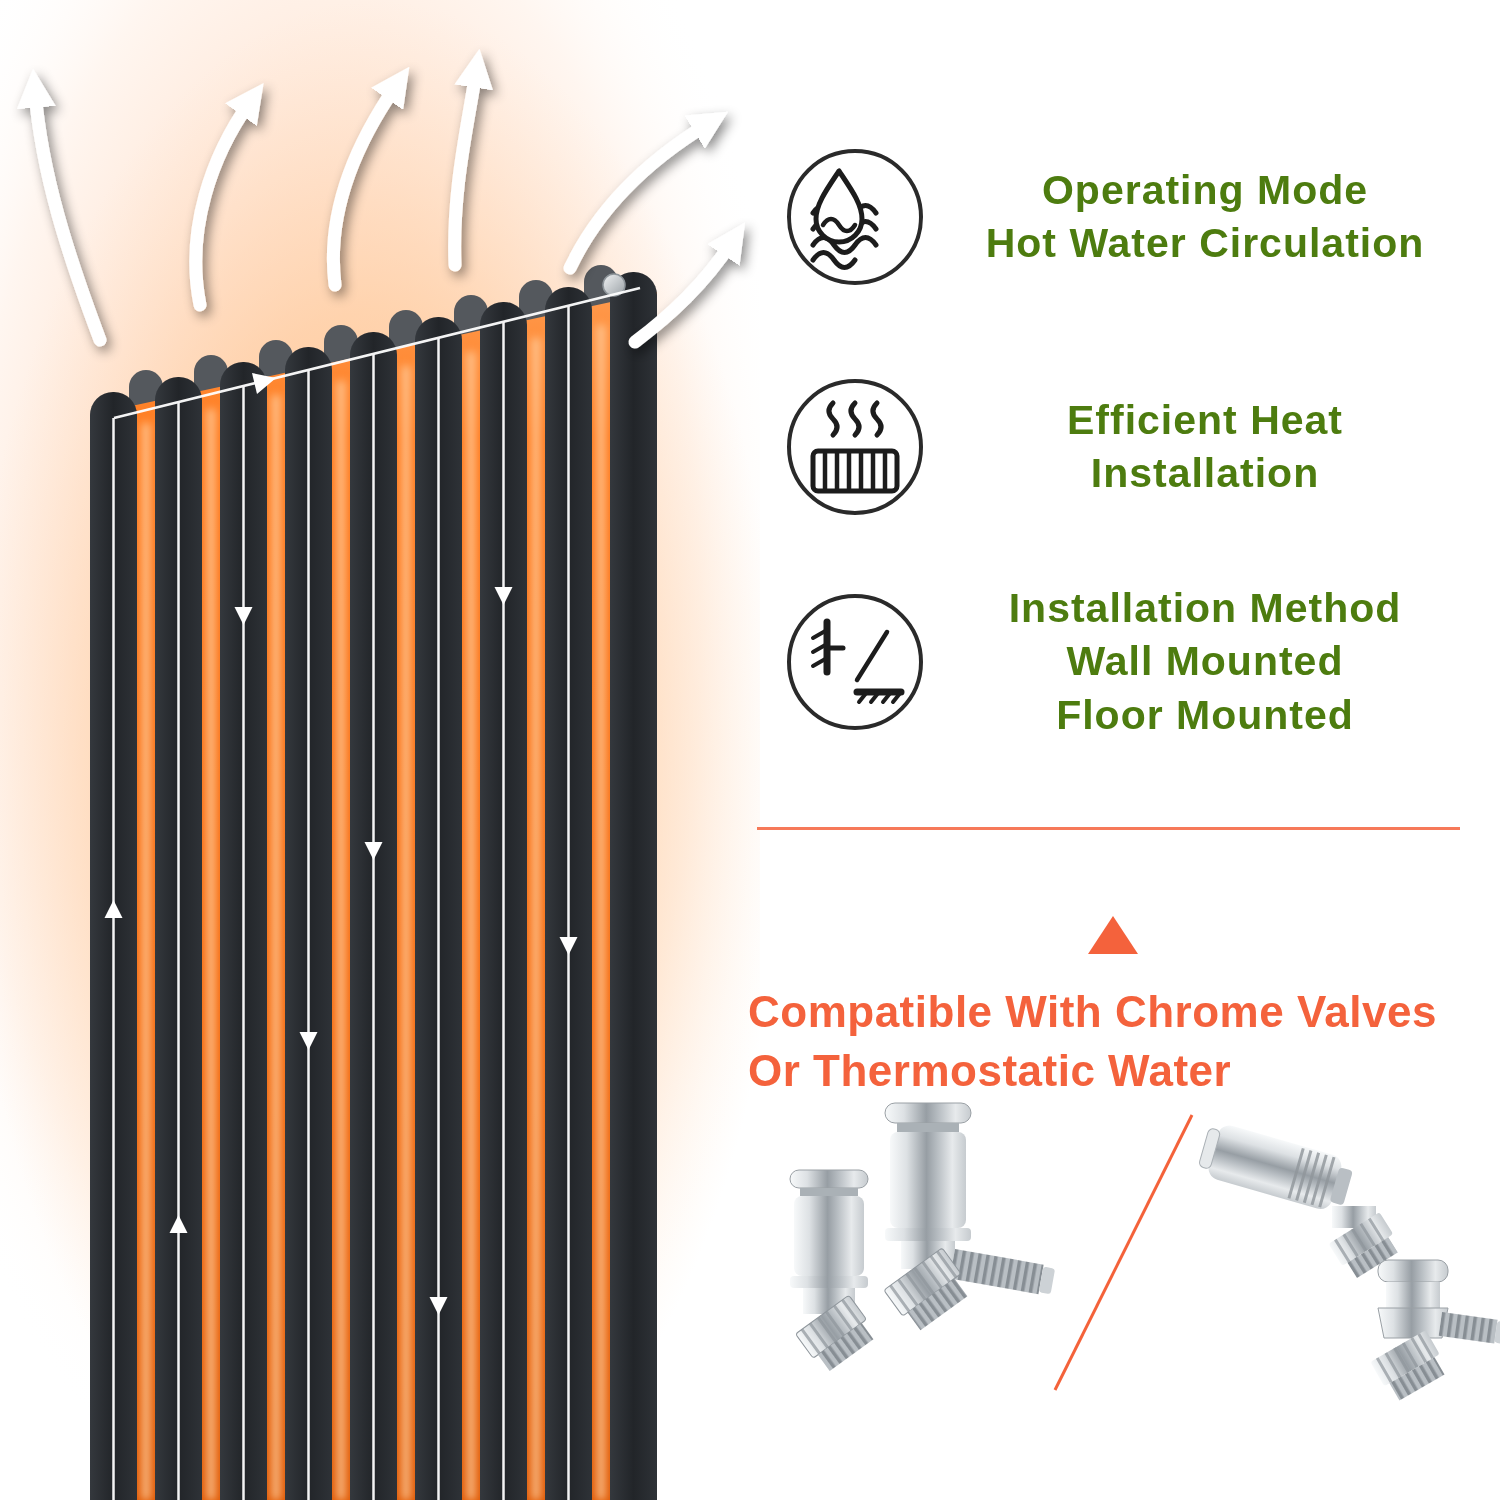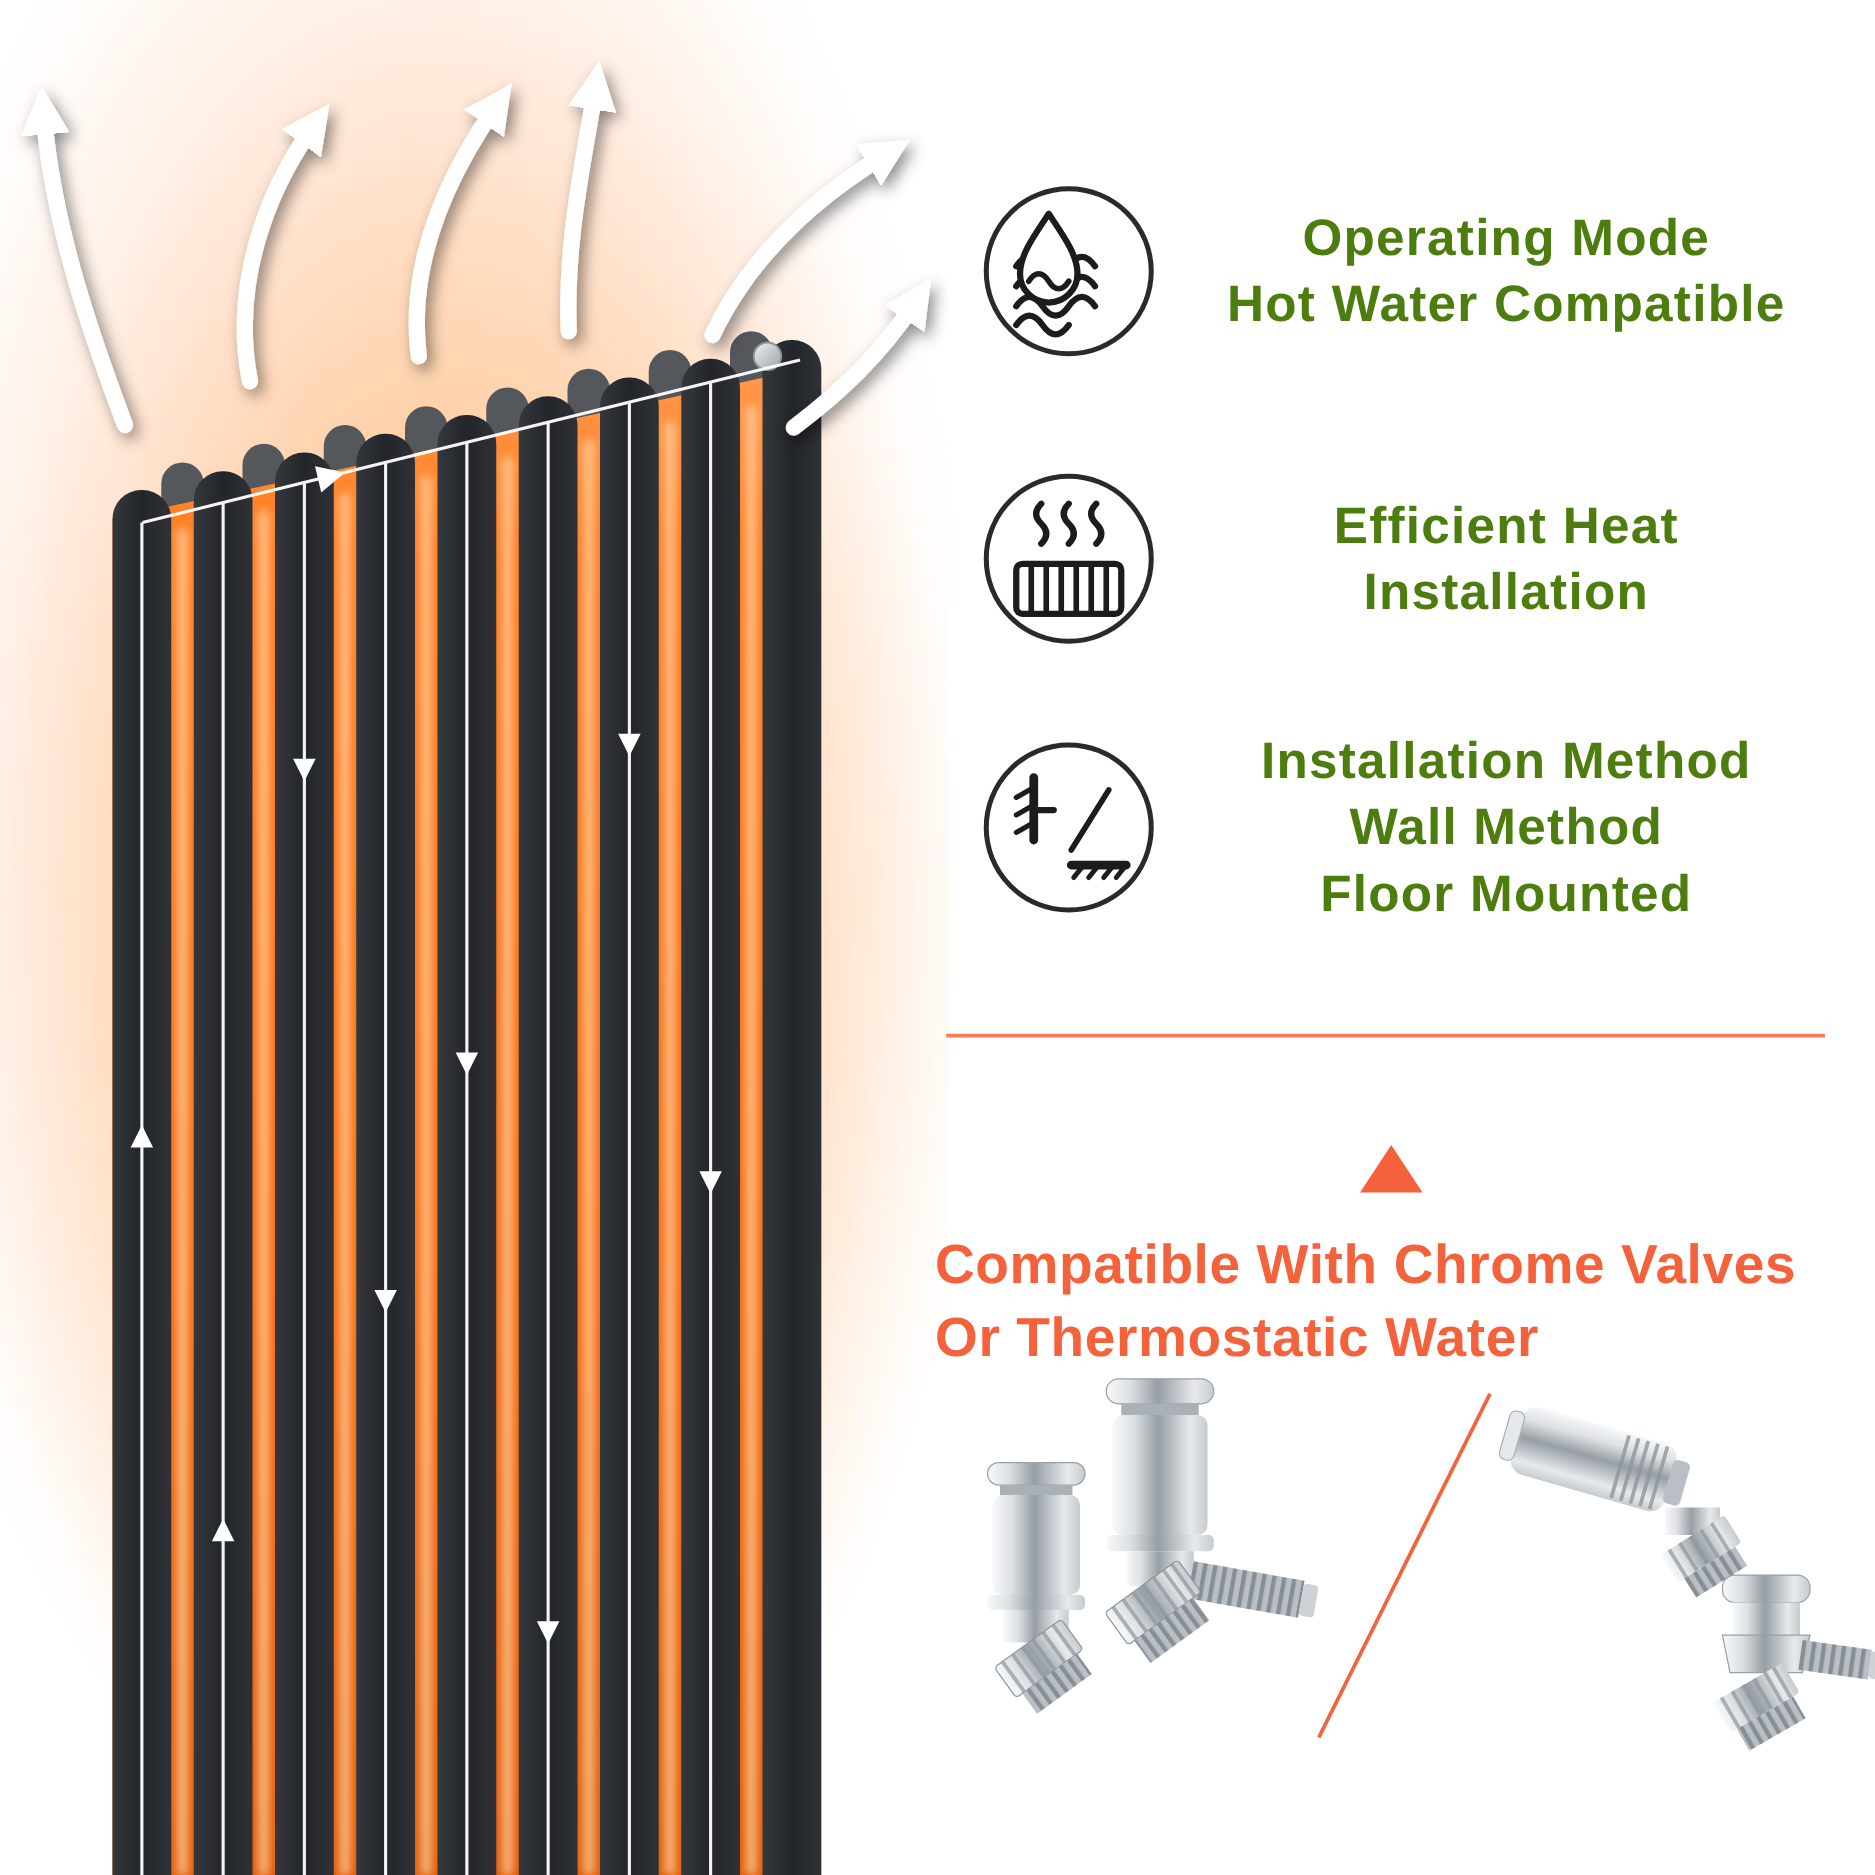--- a/index.html
+++ b/index.html
@@ -155,21 +155,21 @@
           <path d="M -42 12 c 7 -10 14 -10 21 0 c 7 10 14 10 21 0 c 7 -10 14 -10 21 0"></path>
           <path d="M -42 28 c 7 -10 14 -10 21 0 c 7 10 14 10 21 0 c 7 -10 14 -10 21 0"></path>
           <path d="M -42 43 c 7 -10 14 -10 21 0 c 7 10 14 10 21 0"></path>
         </g>
         <path d="M -16 -46 C -28 -28 -39 -13 -39 2 a 23 23 0 0 0 46 0 C 7 -13 -4 -28 -16 -46 Z" fill="#ffffff" stroke="#1c1c1c" stroke-width="5" stroke-linejoin="round"></path>
         <path d="M -32 8 c 5 -8 11 -8 16 0 c 5 8 11 8 16 0" fill="none" stroke="#1c1c1c" stroke-width="4.5" stroke-linecap="round"></path>
       </svg>
     </div>
     <div class="feature-text">
       <div>Operating Mode</div>
-      <div>Hot Water Compatible</div>
+      <div>Hot Water Circulation</div>
     </div>
   </div>
 
   <div class="feature-row row-2">
     <div class="icon-circle">
       <svg viewBox="-73 -73 146 146">
         <circle cx="0" cy="0" r="66" fill="#ffffff" stroke="#2a2a2a" stroke-width="4"></circle>
         <g stroke="#1c1c1c" stroke-width="5" fill="none" stroke-linecap="round">
           <path d="M -22 -44 q -8 8 0 16 q 8 8 0 16"></path>
           <path d="M 0 -44 q -8 8 0 16 q 8 8 0 16"></path>
@@ -206,21 +206,21 @@
           <line x1="2" y1="30" x2="46" y2="30" stroke-width="7"></line>
           <line x1="12" y1="30" x2="4" y2="40" stroke-width="4"></line>
           <line x1="24" y1="30" x2="16" y2="40" stroke-width="4"></line>
           <line x1="36" y1="30" x2="28" y2="40" stroke-width="4"></line>
           <line x1="46" y1="30" x2="38" y2="40" stroke-width="4"></line>
         </g>
       </svg>
     </div>
     <div class="feature-text">
       <div>Installation Method</div>
-      <div>Wall Method</div>
+      <div>Wall Mounted</div>
       <div>Floor Mounted</div>
     </div>
   </div>
 
   <div class="divider"></div>
   <div class="tri-marker"></div>
   <div class="compat-heading">
     <div>Compatible With Chrome Valves</div>
     <div>Or Thermostatic Water</div>
   </div>

